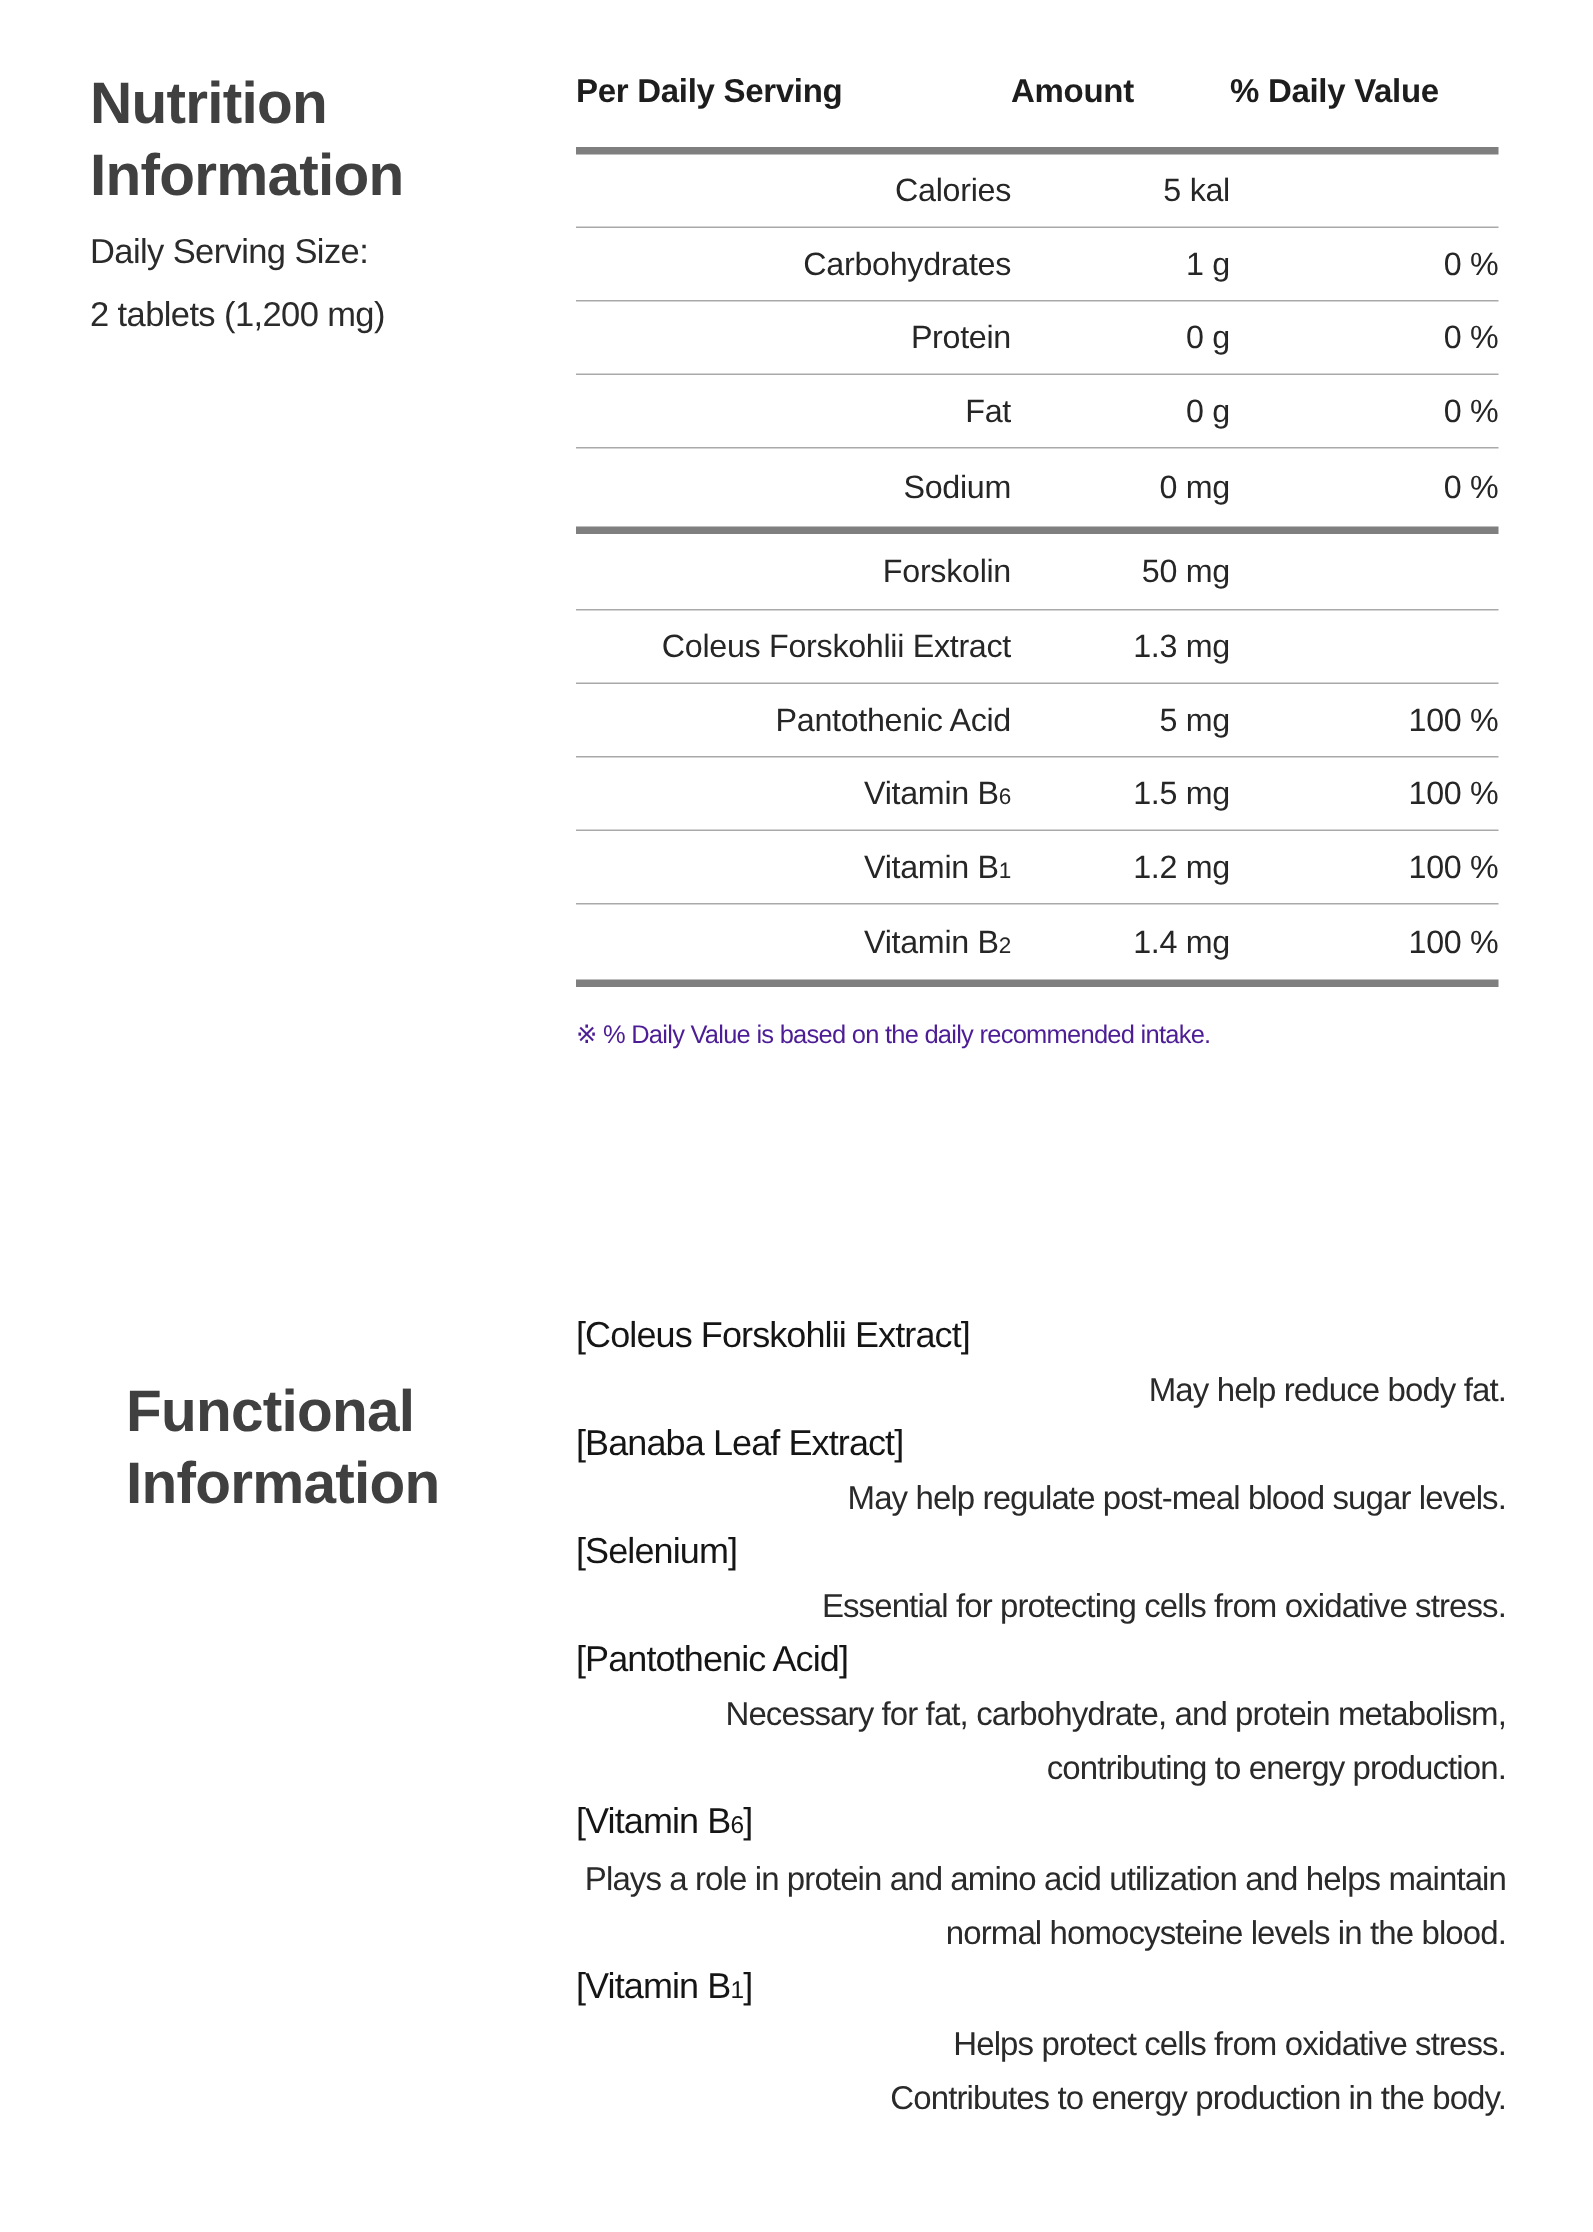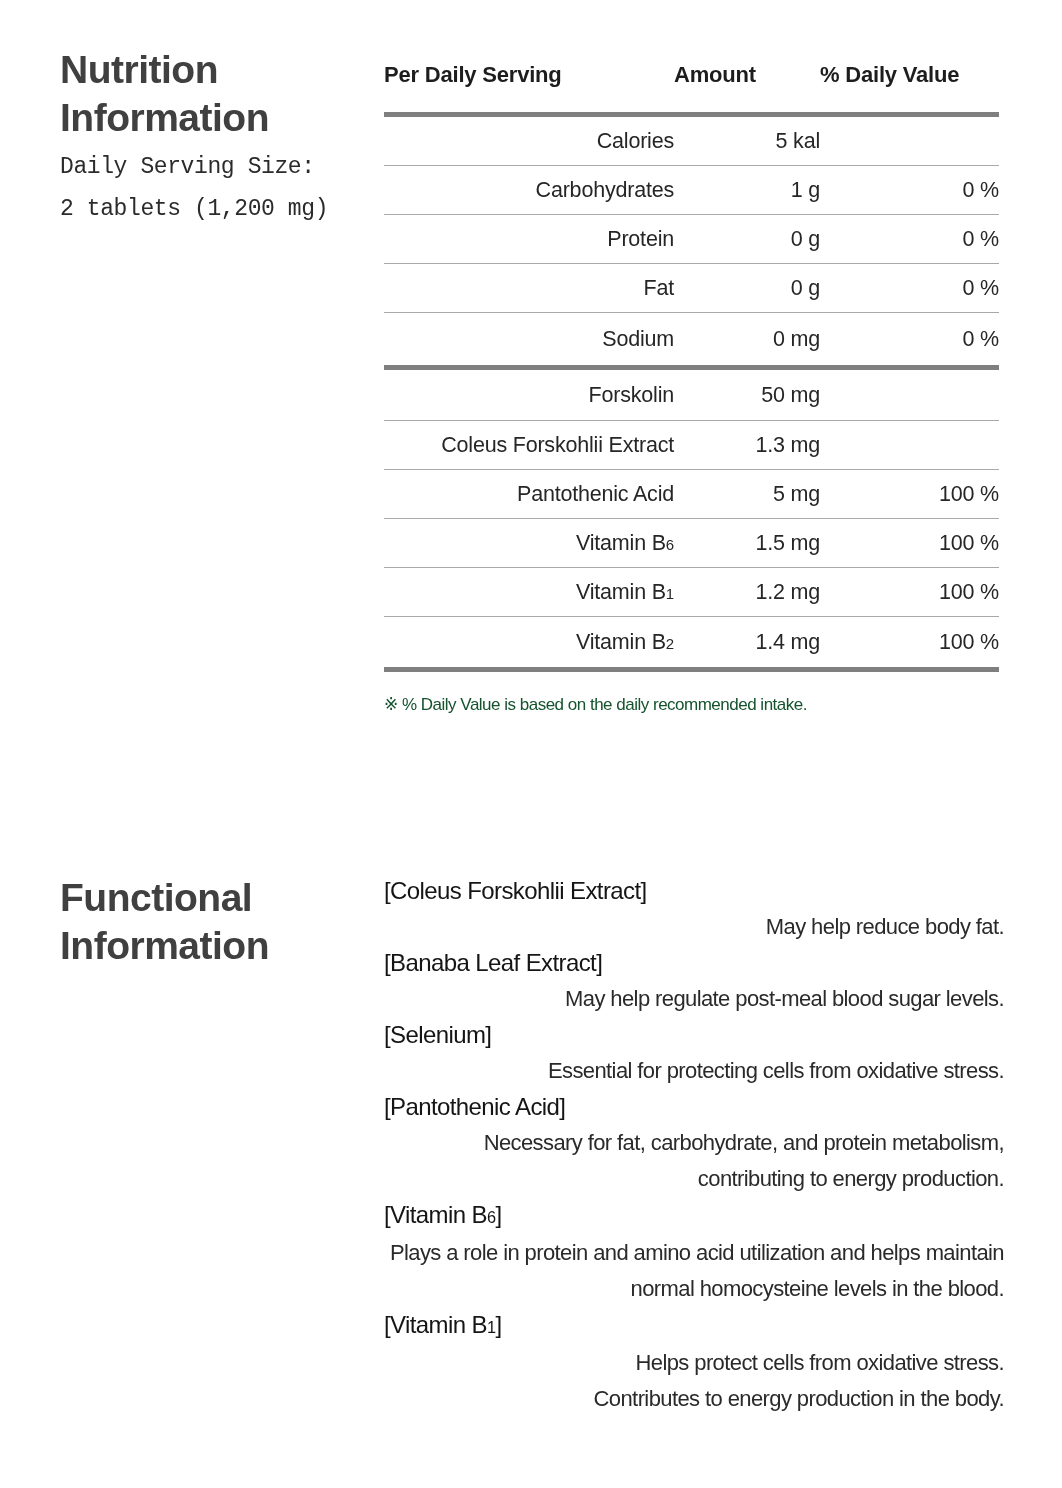--- a/index.html
+++ b/index.html
@@ -7,40 +7,40 @@
       width: 1062px; height: 1488px; position: relative; overflow: hidden;
       font-family: "Liberation Sans", "DejaVu Sans", sans-serif;
       color: #1a1a1a;
     }
     .section { position: absolute; left: 0; width: 1062px; }
     .side { position: absolute; left: 60px; width: 300px; }
     .side h1 {
       margin: 0; font-size: 39px; line-height: 48px; font-weight: 700;
       color: #404040; letter-spacing: -0.5px;
     }
-    .serving { margin-top: 4px; font-size: 23px; line-height: 42px; color: #2b2b2b; letter-spacing: -0.4px; font-family: Liberation Mono, monospace; }
+    .serving { margin-top: 4px; font-size: 23px; line-height: 42px; color: #2b2b2b; letter-spacing: -0.4px; }
 
     
     .table-wrap { position: absolute; left: 384px; width: 615px; }
     table { border-collapse: collapse; width: 615px; table-layout: fixed; }
     th {
       font-size: 22px; font-weight: 700; color: #1d1d1d; text-align: left;
       height: 62px; vertical-align: middle; padding: 0; padding-bottom: 6px;
       border-bottom: 5px solid #7f7f7f; letter-spacing: -0.2px;
     }
     td {
       font-size: 21.5px; color: #262626; height: 48px; padding: 0;
       border-bottom: 1px solid #a9a9a9; vertical-align: middle; letter-spacing: -0.2px; text-align: right;
     }
     tr.group-end td { border-bottom: 5px solid #7f7f7f; }
     col.c1 { width: 290px; } col.c2 { width: 146px; } col.c3 { width: 179px; }
     th.pct { padding-left: 0; }
     td.pct { padding-left: 66px; }
     td.name sub, td.name .sub { font-size: 15px; vertical-align: baseline; }
-    .note { margin-top: 22px; font-size: 17px; color: #14532d; letter-spacing: -0.5px; }
+    .note { margin-top: 22px; font-size: 17px; color: #4c1d95; letter-spacing: -0.5px; }
 
     
     .func { position: absolute; left: 384px; width: 620px; }
     .func-item .fh {
       font-size: 24px; line-height: 36px; color: #151515; letter-spacing: -0.6px; margin: 0;
     }
     .func-item .fd {
       font-size: 22px; line-height: 36px; color: #2a2a2a; letter-spacing: -0.6px; margin: 0; text-align: right;
     }
     .sub { font-size: 0.68em; }
@@ -53,21 +53,21 @@
     <h1>
       <span>Nutrition</span><br>
       <span>Information</span>
     </h1>
     <div class="serving">
       <div>Daily Serving Size:</div>
       <div>2 tablets (1,200 mg)</div>
     </div>
   </div>
 
-  <div class="table-wrap" style="top:44px;">
+  <div class="table-wrap" style="top:30px;">
     <table>
       <colgroup>
           <col class="c1">
           <col class="c2">
           <col class="c3">
         </colgroup>
       <thead>
         <tr>
           <th>Per Daily Serving</th>
           <th>Amount</th>
@@ -131,21 +131,21 @@
           <td>1.4 mg</td>
           <td class="pct">100 %</td>
         </tr>
       </tbody>
     </table>
     <div class="note">※ % Daily Value is based on the daily recommended intake.</div>
   </div>
 </div>
 
 <div class="section" style="top:0;">
-  <div class="side" style="top:874px;">
+  <div class="side" style="top:918px;margin-left:24px;">
     <h1>
       <span>Functional</span><br>
       <span>Information</span>
     </h1>
   </div>
 
   <div class="func" style="top:873px;">
     <div class="func-item">
       <p class="fh">[Coleus Forskohlii Extract]</p>
       <p class="fd">May help reduce body fat.</p>

